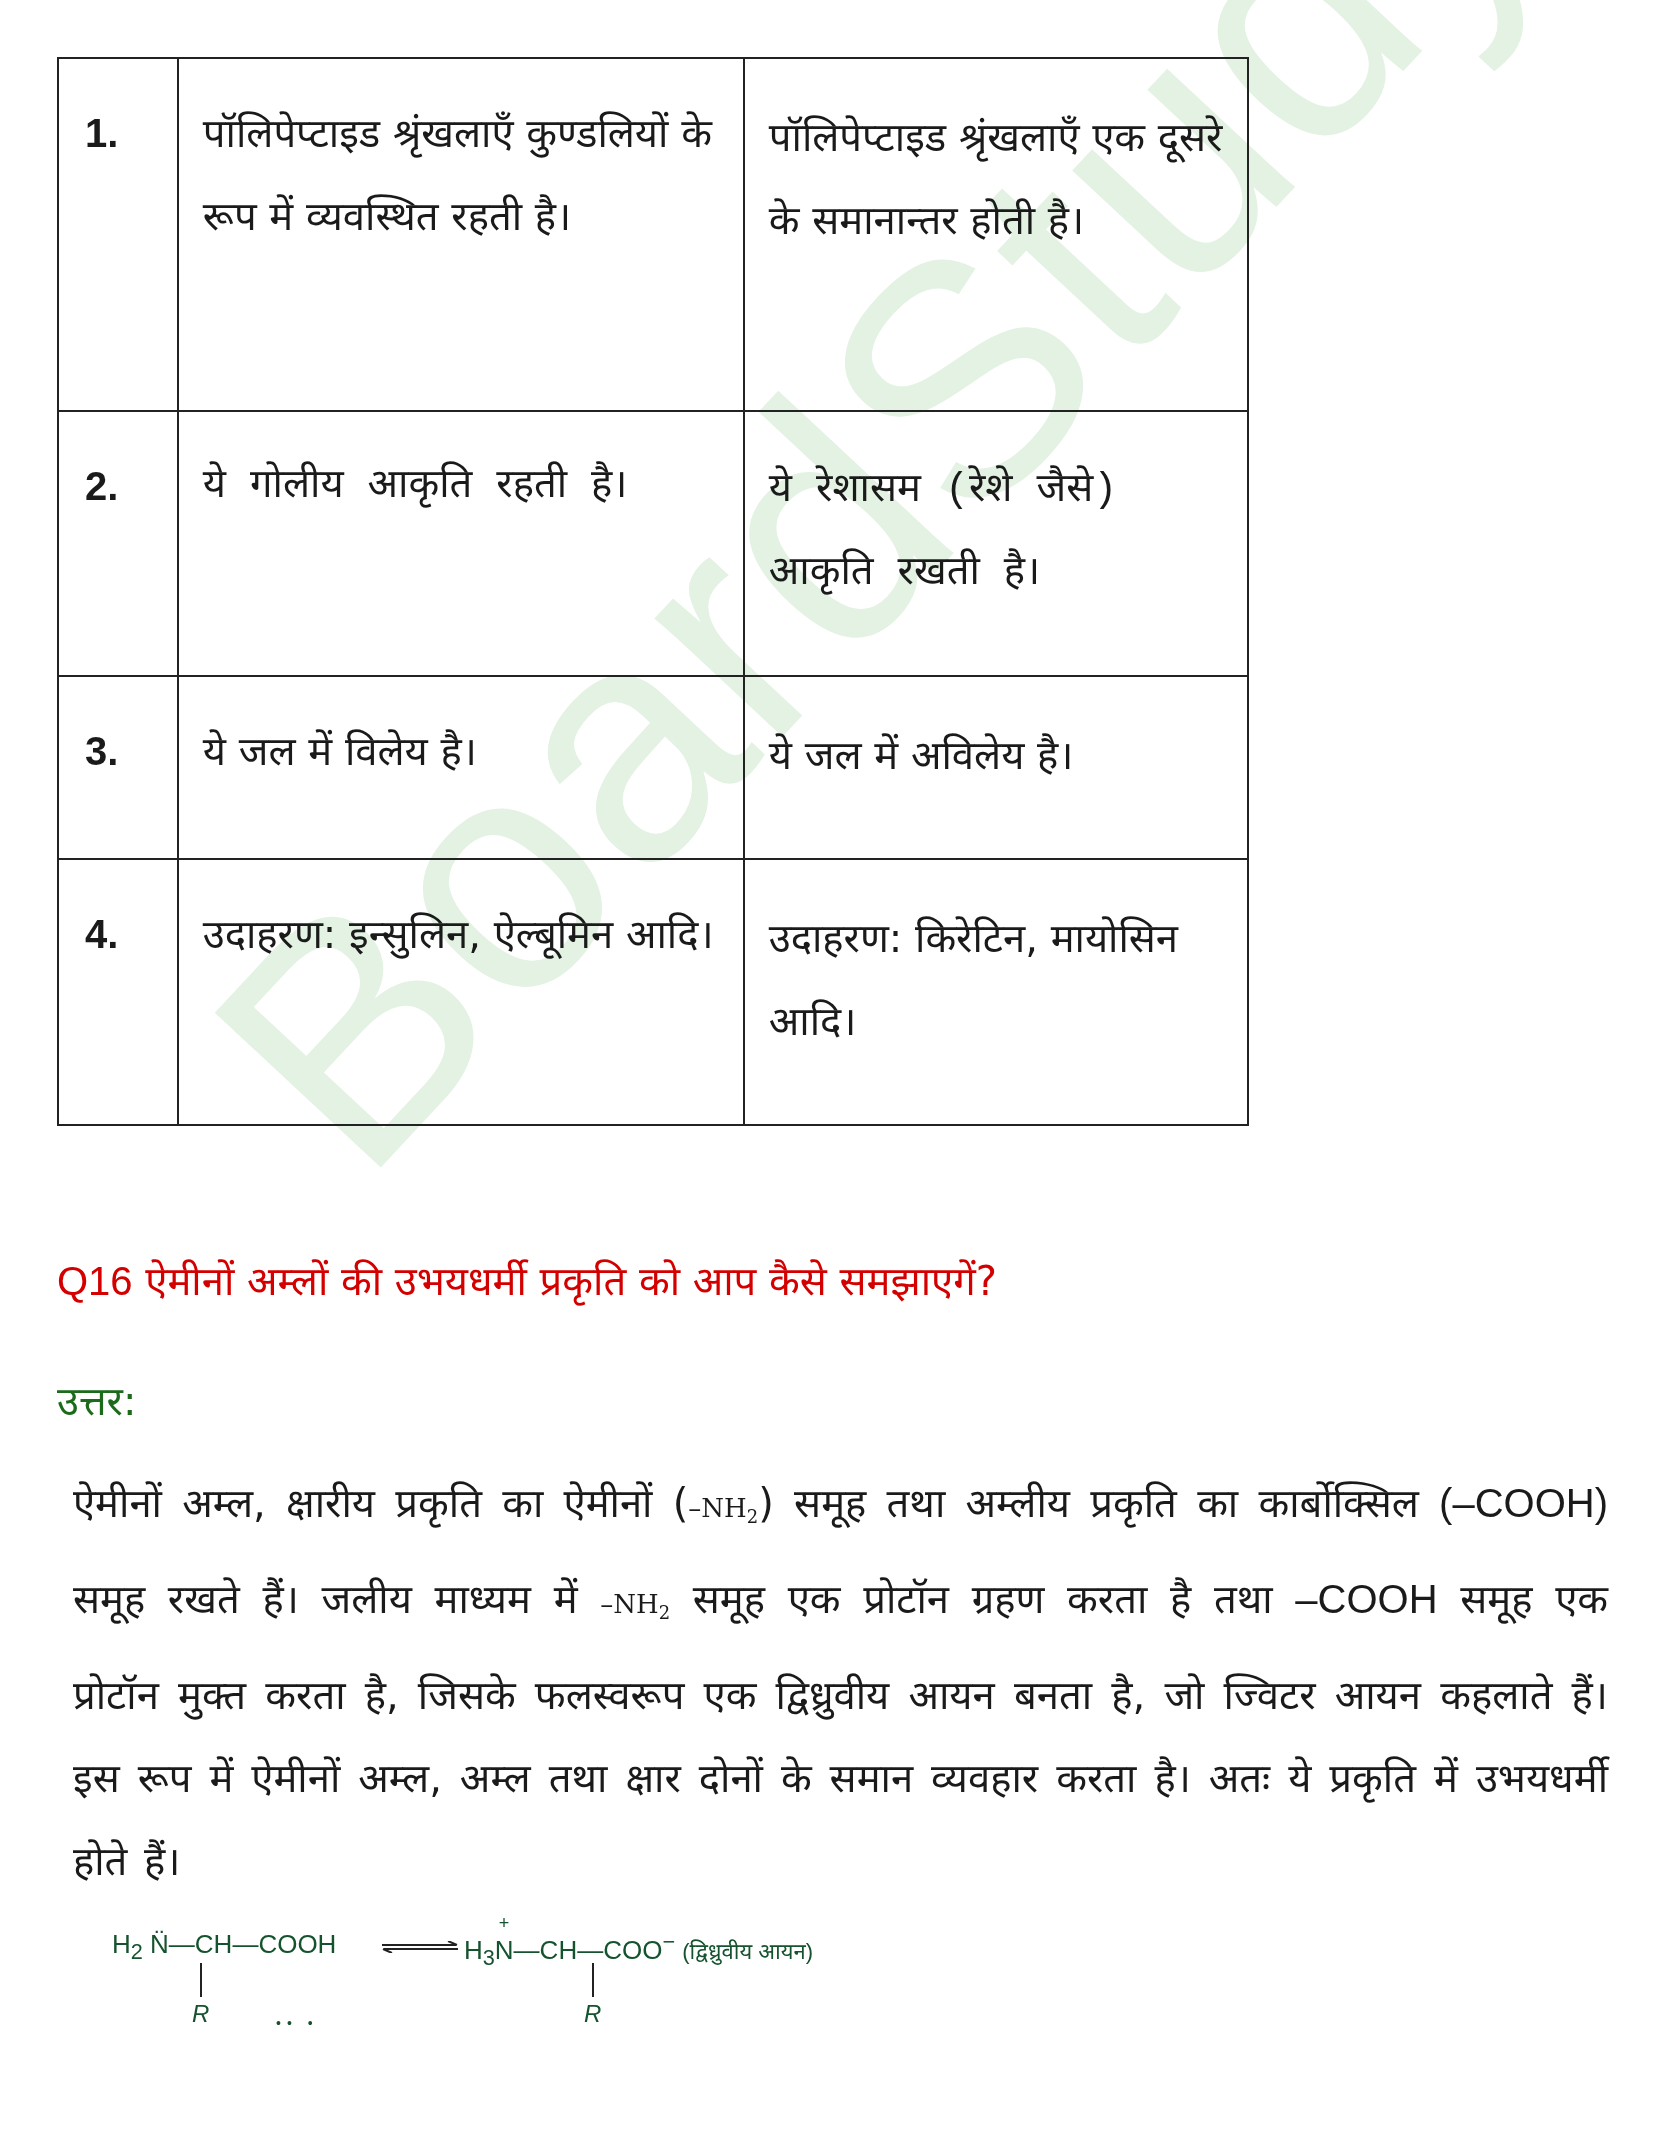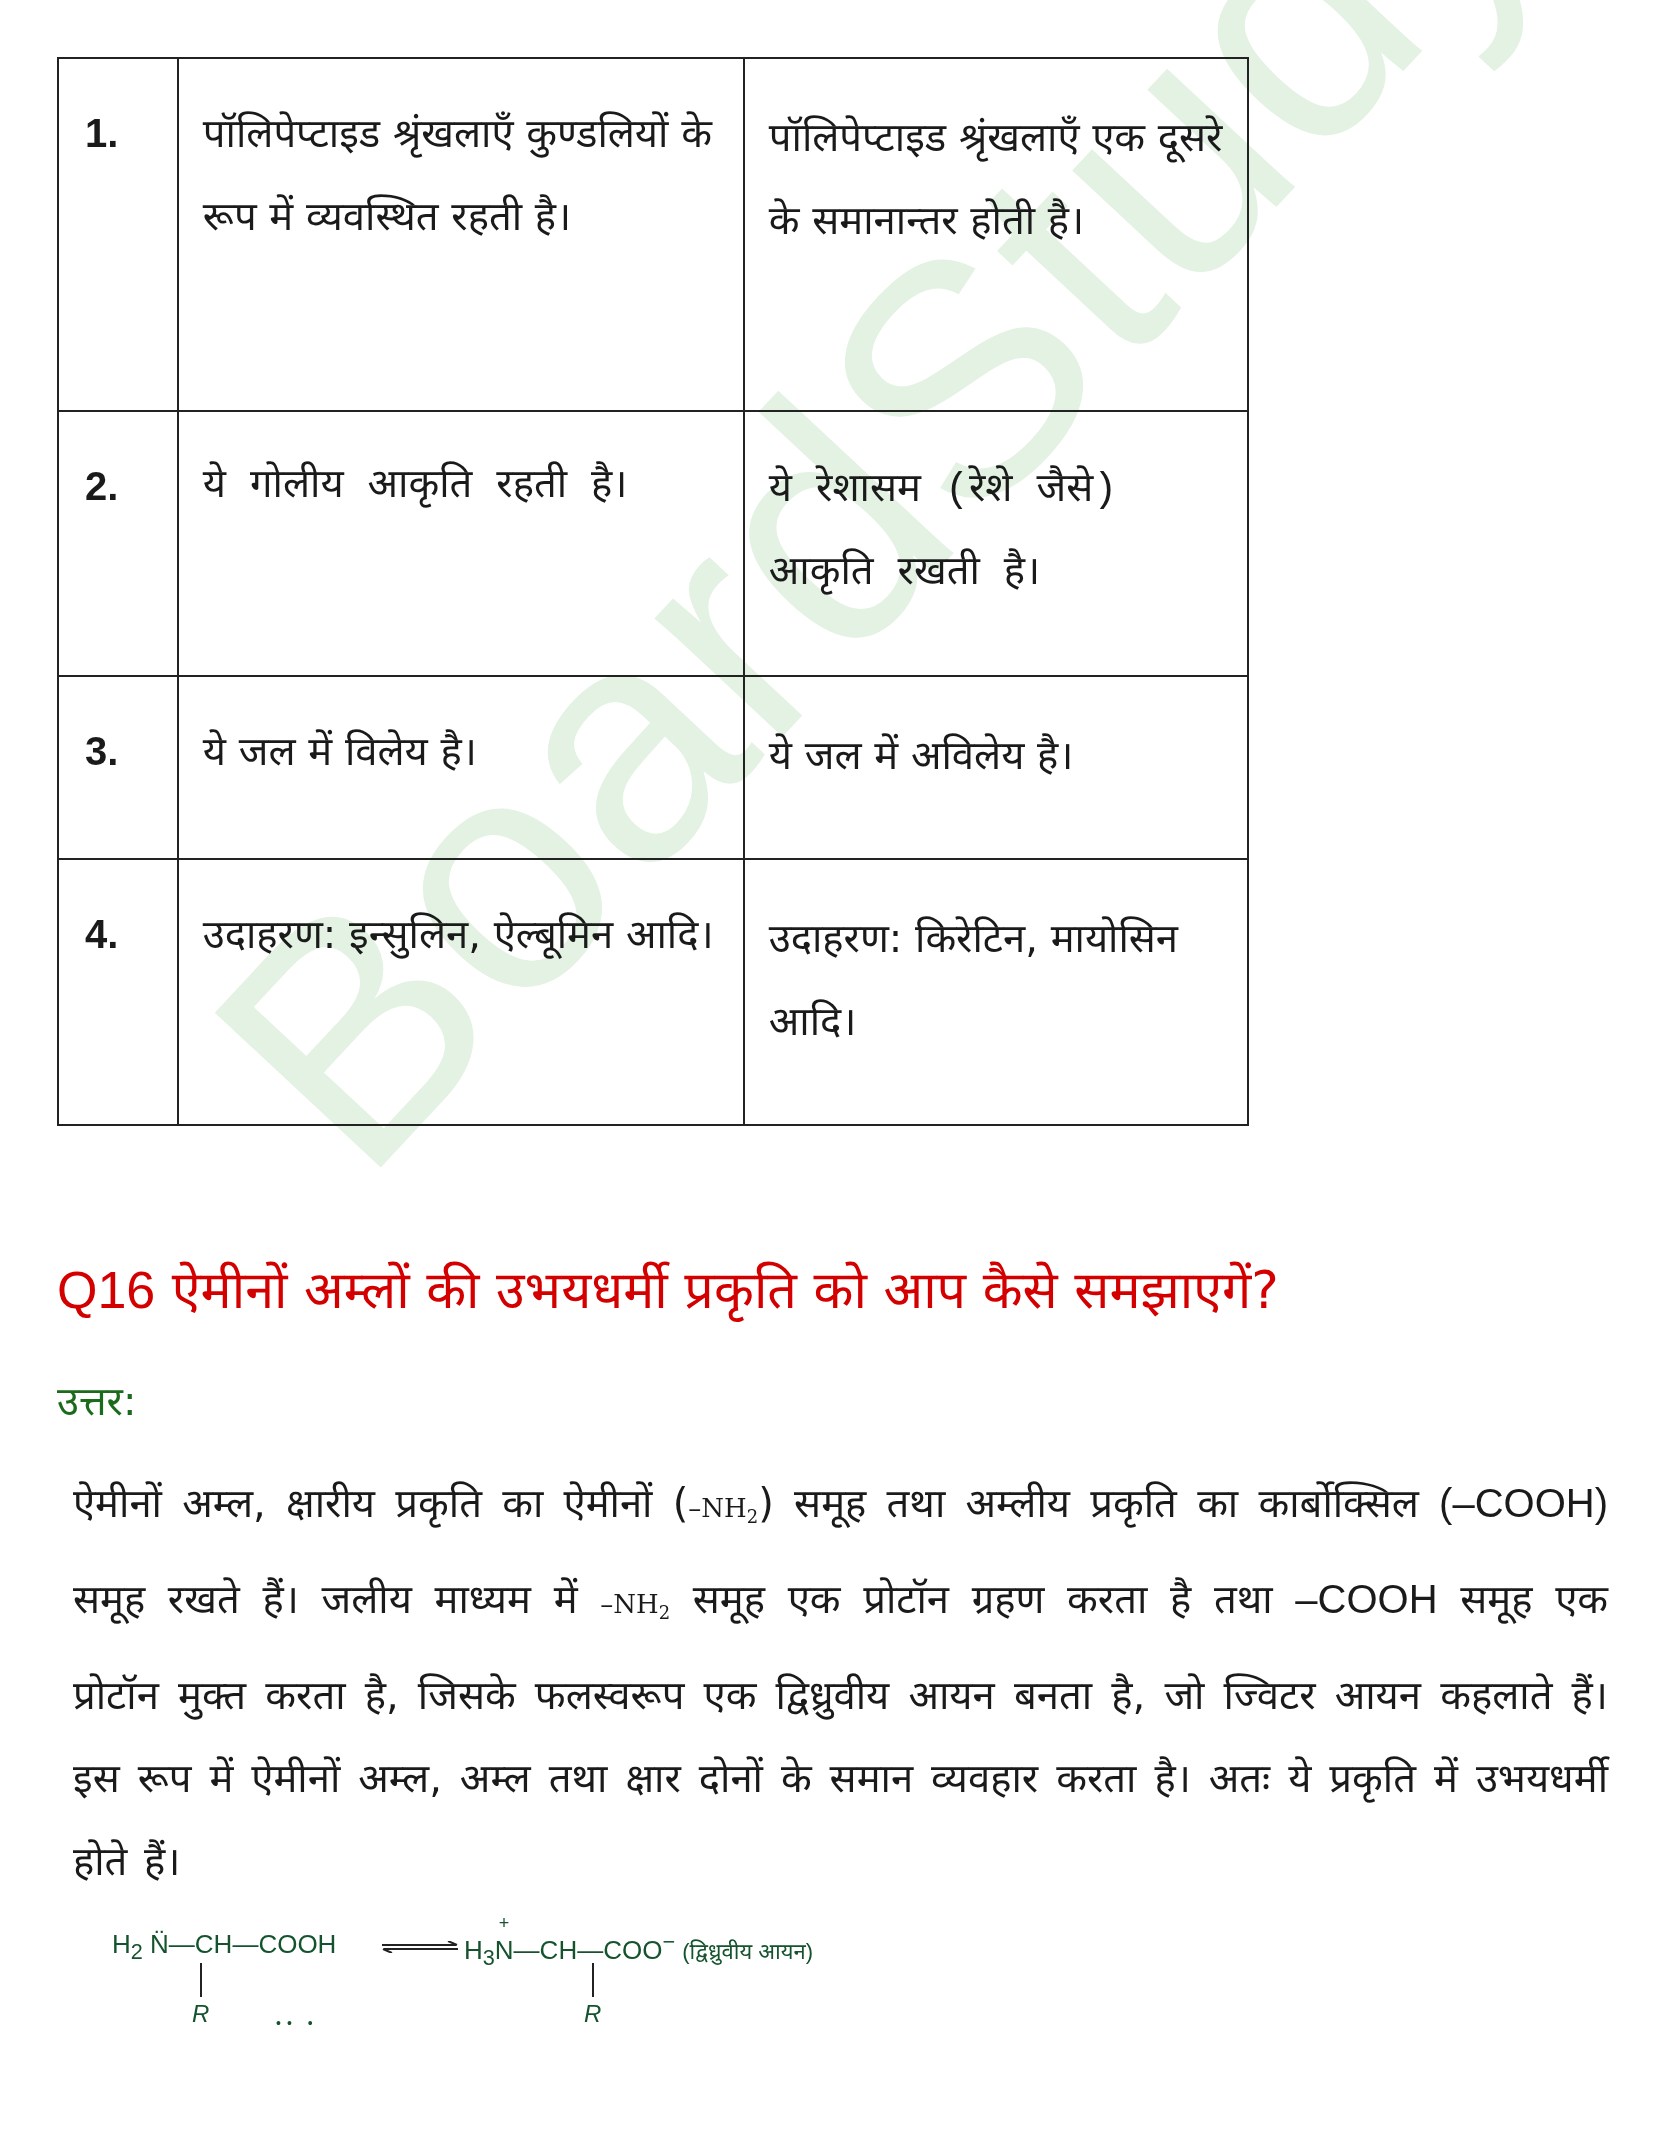--- a/index.html
+++ b/index.html
@@ -58,21 +58,21 @@
     table.compare td.num { padding-top: 33px; }
     tr.r1 td { height: 353px; }
     tr.r2 td { height: 265px; font-family: Liberation Mono, monospace; }
     tr.r3 td { height: 183px; }
     tr.r4 td { height: 266px; }
 
     .question {
       position: absolute;
       left: 57px;
       top: 1252px;
-      font-size: 52px;
+      font-size: 40px;
       color: #d40000;
       white-space: nowrap;
     }
     .question .qnum { font-family: "Liberation Sans", sans-serif; }
     .answer-label {
       position: absolute;
       left: 57px;
       top: 1355px;
       font-size: 40px;
       color: #1b6b1b;

